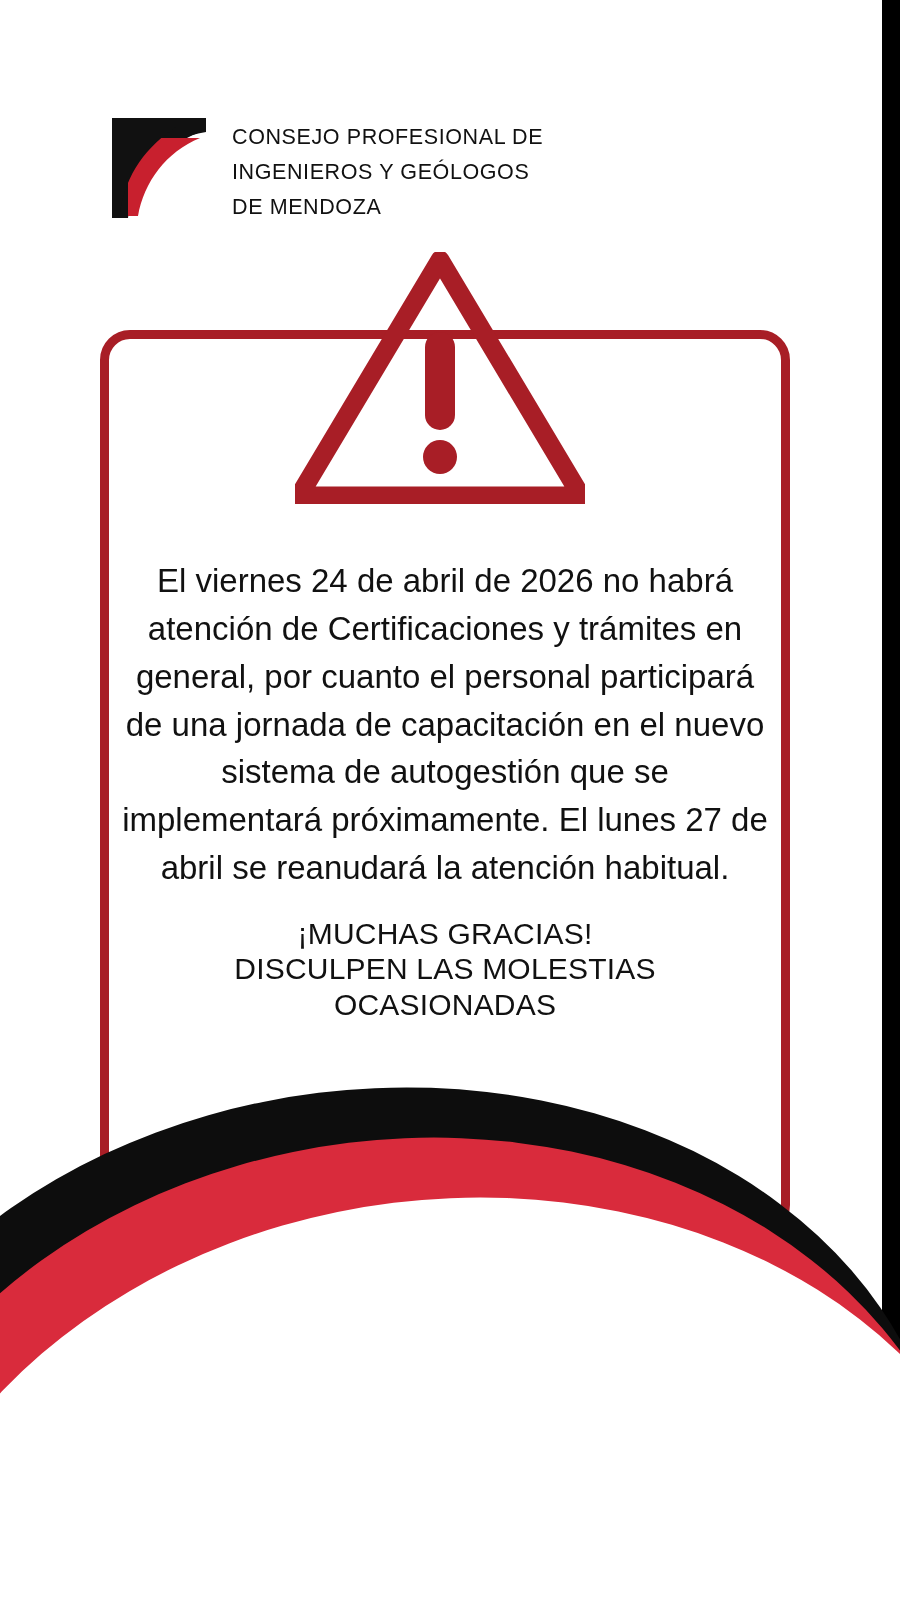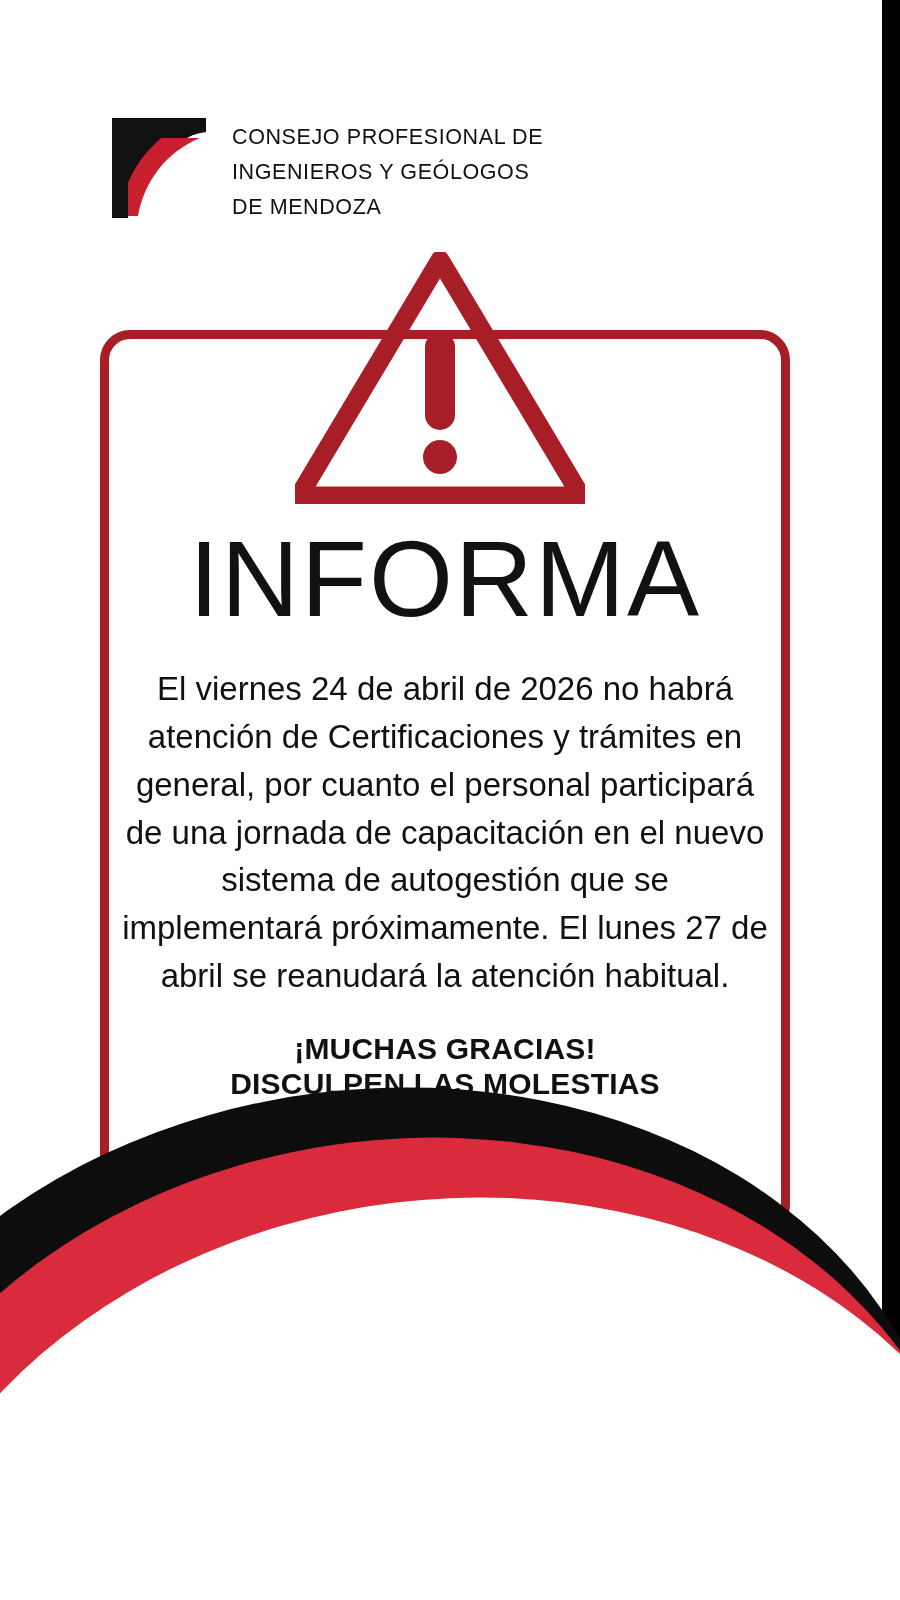--- a/index.html
+++ b/index.html
@@ -135,23 +135,23 @@
     font-family: "Liberation Sans", sans-serif;
   }
   .body-text {
     margin-top: 32px;
     font-size: 33px;
     line-height: 1.45;
     color: #111111;
     font-family: "Liberation Sans", sans-serif;
   }
   .thanks {
-    margin-top: 31px;
+    margin-top: 24px;
     font-size: 30px;
-    font-weight: bold;
+    font-weight: normal;
     line-height: 1.18;
     color: #111111;
     letter-spacing: 0.2px;
     font-family: "Liberation Sans", sans-serif;
   }
   .thanks .l1 { display: block; }
   .thanks .l2 { display: block; text-align: center; }
   .thanks .l3 { display: block; }
 </style>
 </head>
@@ -181,21 +181,20 @@
 
   <div class="warning">
     <svg width="290" height="252" viewBox="0 0 290 252">
       <path d="M145 8 L286 244 L4 244 Z" fill="none" stroke="#a81e26" stroke-width="19" stroke-linejoin="round"></path>
       <rect x="130" y="80" width="30" height="98" rx="15" fill="#a81e26"></rect>
       <circle cx="145" cy="205" r="17" fill="#a81e26"></circle>
     </svg>
   </div>
 
   <div class="content">
-    <div class="informa">INFORMA</div>
     <div class="body-text">El viernes 24 de abril de 2026 no habrá atención de Certificaciones y trámites en general, por cuanto el personal participará de una jornada de capacitación en el nuevo sistema de autogestión que se implementará próximamente. El lunes 27 de abril se reanudará la atención habitual.</div>
     <div class="thanks">
       <span class="l1">¡MUCHAS GRACIAS!</span>
       <span class="l2">DISCULPEN LAS MOLESTIAS</span>
       <span class="l3">OCASIONADAS</span>
     </div>
   </div>
 
   <div class="swoosh-wrap">
     <div class="swoosh-black"></div>

